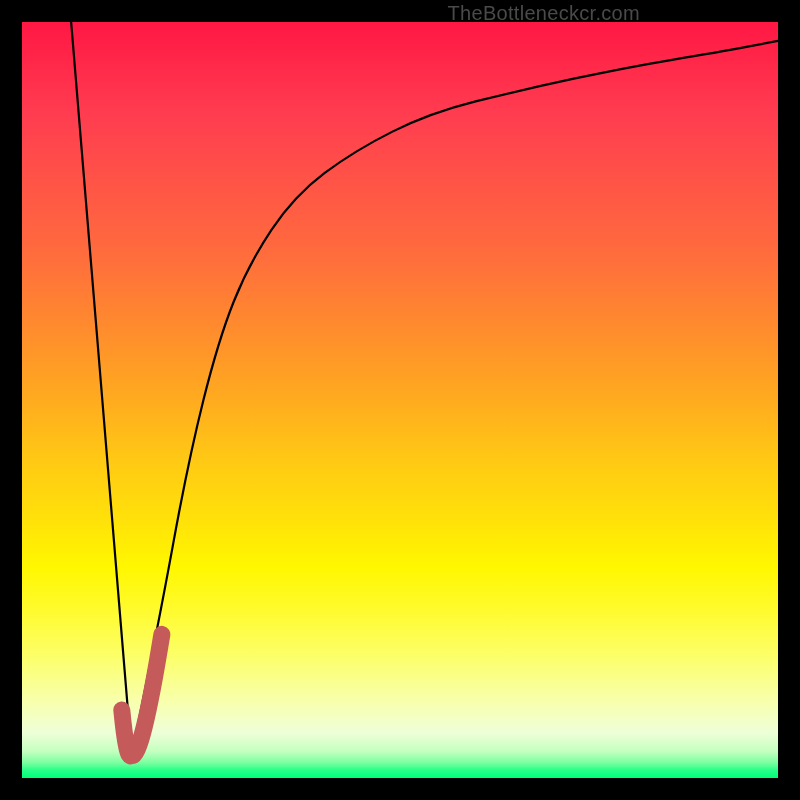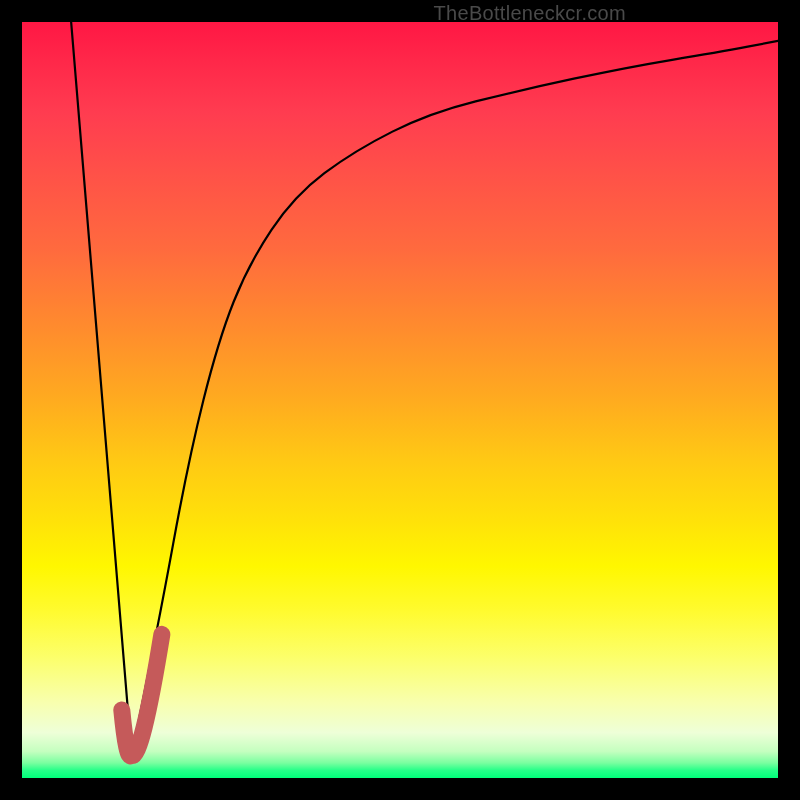--- a/index.html
+++ b/index.html
@@ -9,20 +9,21 @@
     height: 800px;
     overflow: hidden;
     background: #000;
     font-family: Arial, Helvetica, sans-serif;
   }
   .frame {
     position: relative;
     width: 632px;
     height: 800px;
     background: #000;
+    padding-left: 14px;
   }
   .plot {
     position: absolute;
     left: 22px;
     top: 22px;
     width: 756px;
     height: 756px;
     overflow: hidden;
   }
   .gradient-bg {

